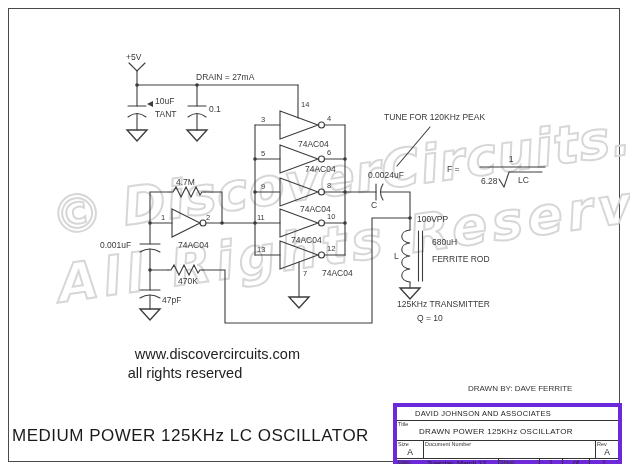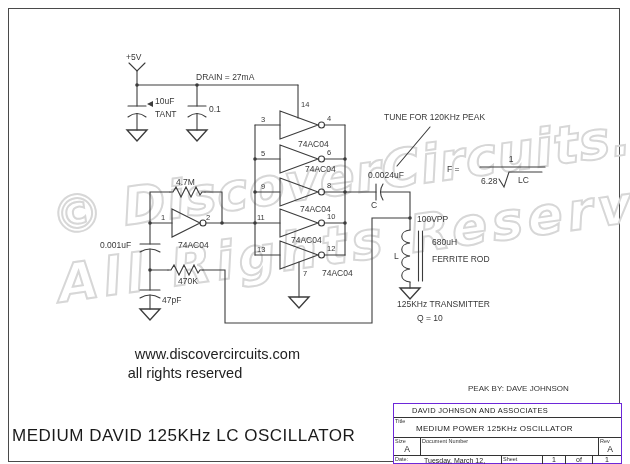--- a/index.html
+++ b/index.html
@@ -32,21 +32,21 @@
   .site-note{position:absolute;left:70px;top:346px;width:230px;text-align:right;
     font-size:14.5px;color:#222;z-index:3;}
   .rights-note{position:absolute;left:70px;top:365px;width:230px;text-align:center;
     font-size:14.5px;color:#222;z-index:3;}
   .drawn-by{position:absolute;left:468px;top:384px;font-size:8px;color:#333;z-index:3;}
   .main-title{position:absolute;left:12px;top:426px;font-size:17px;color:#1a1a1a;
     letter-spacing:0.5px;z-index:3;}
   
   .tblock{
     position:absolute;left:393px;top:403px;width:229px;height:61px;
-    border:1px solid #6d28d9;box-sizing:border-box;background:#fff;z-index:4;
+    border:4px solid #6d28d9;box-sizing:border-box;background:#fff;z-index:4;
     color:#222;
   }
   .tb-row{position:relative;box-sizing:border-box;}
   .tb-company{height:14px;border-bottom:1px solid #333;font-size:7.5px;
     line-height:14px;padding-left:18px;letter-spacing:0.3px;}
   .tb-title{height:20px;border-bottom:1px solid #333;}
   .tb-mini{position:absolute;left:1px;top:0px;font-size:5.5px;color:#333;}
   .tb-title-text{position:absolute;left:22px;top:6px;font-size:8px;letter-spacing:0.3px;}
   .tb-doc{height:18px;border-bottom:1px solid #333;display:flex;}
   .tb-cell{position:relative;box-sizing:border-box;height:100%;}
@@ -224,28 +224,28 @@
     <path class="w" d="M480,167 L545,167"></path>
     <text class="lbl" x="511" y="162" text-anchor="middle">1</text>
     <text class="lbl" x="481" y="184">6.28</text>
     <path class="w" d="M499,179 L504,187 L509,172 L542,172"></path>
     <text class="lbl" x="518" y="183">LC</text>
   </g>
 </svg>
 
 <div class="site-note">www.discovercircuits.com</div>
 <div class="rights-note">all rights reserved</div>
-<div class="drawn-by">PEAK BY: DAVE JOHNSON</div>
-<div class="main-title">MEDIUM DAVID 125KHz LC OSCILLATOR</div>
+<div class="drawn-by">DRAWN BY: DAVE FERRITE</div>
+<div class="main-title">MEDIUM POWER 125KHz LC OSCILLATOR</div>
 
 <div class="tblock">
   <div class="tb-row tb-company">DAVID JOHNSON AND ASSOCIATES</div>
   <div class="tb-row tb-title">
     <span class="tb-mini">Title</span>
-    <span class="tb-title-text">MEDIUM POWER 125KHz OSCILLATOR</span>
+    <span class="tb-title-text">DRAWN POWER 125KHz OSCILLATOR</span>
   </div>
   <div class="tb-row tb-doc">
     <div class="tb-cell tb-size">
       <span class="tb-mini">Size</span>
       <span class="tb-val">A</span>
     </div>
     <div class="tb-cell tb-docnum">
       <span class="tb-mini">Document Number</span>
     </div>
     <div class="tb-cell tb-rev">

